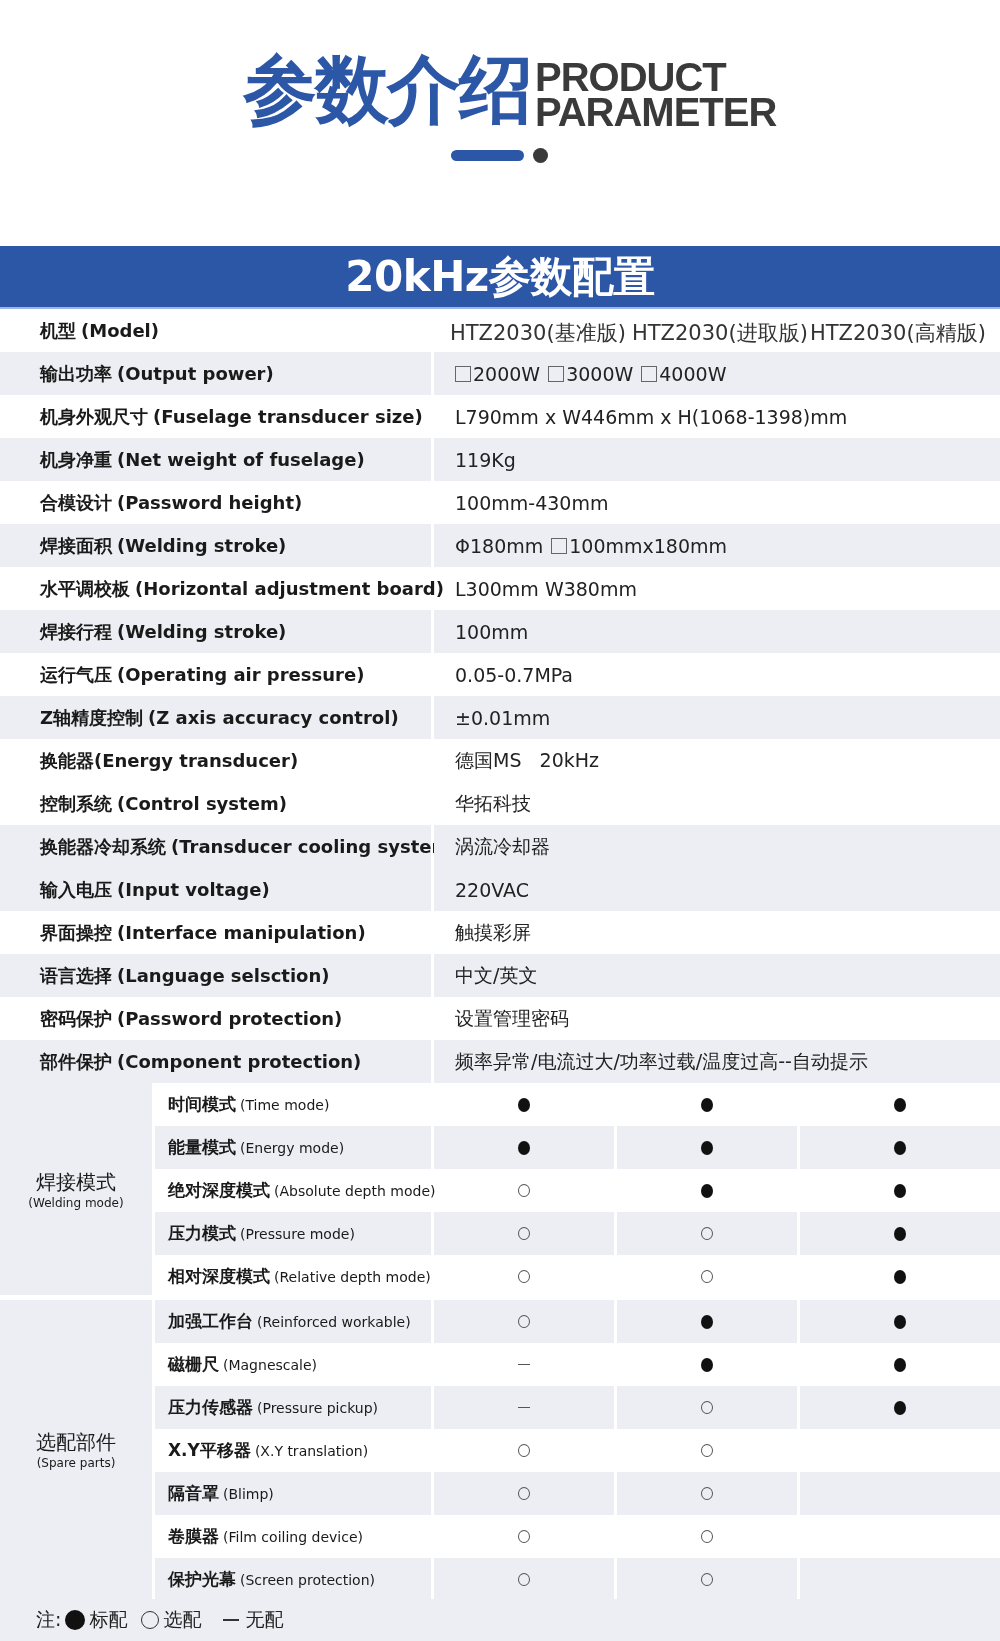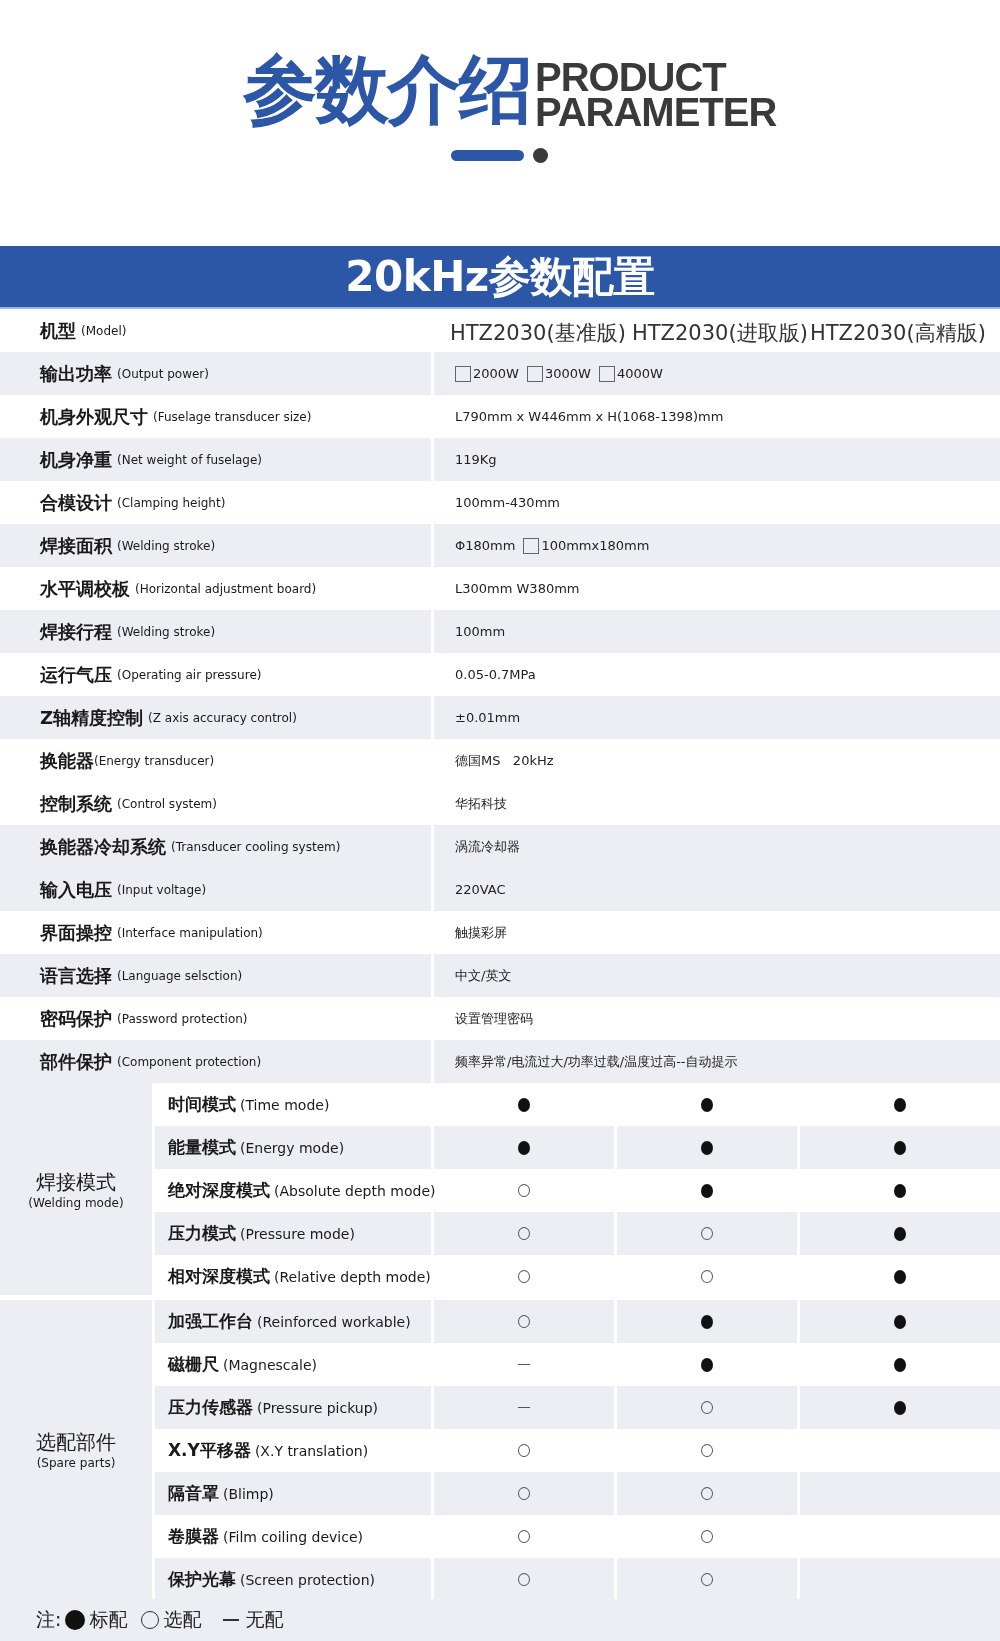--- a/index.html
+++ b/index.html
@@ -12,22 +12,22 @@
   .hero-bar { position: absolute; left: 451px; top: 150px; width: 73px; height: 11px; border-radius: 6px; background: #2c56a6; }
   .hero-dot { position: absolute; left: 533px; top: 148px; width: 15px; height: 15px; border-radius: 50%; background: #3a3a3a; }
 
   .banner { position: absolute; left: 0; top: 246px; width: 1000px; height: 63px; background: #2c56a6; border-bottom: 2px solid #9ab6e6; display: flex; align-items: center; justify-content: center; }
   .banner-title { color: #ffffff; font-size: 42px; font-weight: bold; letter-spacing: -0.5px; }
 
   .table { position: absolute; left: 0; top: 309px; width: 1000px; }
   .row { position: relative; height: 43px; display: flex; }
   .row.gray .c-label, .row.gray .c-value, .row.gray .c-sub, .row.gray .c-mark { background: #edeef3; }
   .c-label { width: 431px; height: 43px; display: flex; align-items: center; padding-left: 40px; font-size: 18px; font-weight: bold; white-space: nowrap; }
-  .c-label .en { font-size: 12px; font-weight: normal; margin-left: 5px; }
-  .c-value { position: absolute; left: 434px; width: 566px; height: 43px; display: flex; align-items: center; padding-left: 21px; font-size: 13px; color: #222; white-space: nowrap; }
+  .c-label .en { font-size: 18px; font-weight: bold; margin-left: 5px; }
+  .c-value { position: absolute; left: 434px; width: 566px; height: 43px; display: flex; align-items: center; padding-left: 21px; font-size: 19px; color: #222; white-space: nowrap; }
   .models { display: flex; gap: 0; }
   .models span { font-size: 21px; color: #333; }
   .models .m1 { position: absolute; left: 450px; }
   .models .m2 { position: absolute; left: 632px; }
   .models .m3 { position: absolute; left: 810px; }
   .chk { display: inline-block; width: 16px; height: 16px; border: 1px solid #666; margin-right: 2px; vertical-align: -2px; }
   .sp { display: inline-block; width: 8px; }
 
   .group-block { position: absolute; left: 0; width: 152px; background: #edeef3; display: flex; flex-direction: column; align-items: center; justify-content: center; }
   .group-cn { font-size: 20px; font-weight: normal; }
@@ -105,21 +105,21 @@
   <div class="row gray">
     <div class="c-label">
         <span>机身净重</span>
         <span class="en">(Net weight of fuselage)</span>
       </div>
     <div class="c-value">119Kg</div>
   </div>
   <div class="row">
     <div class="c-label">
         <span>合模设计</span>
-        <span class="en">(Clamping height)</span>
+        <span class="en">(Password height)</span>
       </div>
     <div class="c-value">100mm-430mm</div>
   </div>
   <div class="row gray">
     <div class="c-label">
         <span>焊接面积</span>
         <span class="en">(Welding stroke)</span>
       </div>
     <div class="c-value">
       <span>Φ180mm</span>

